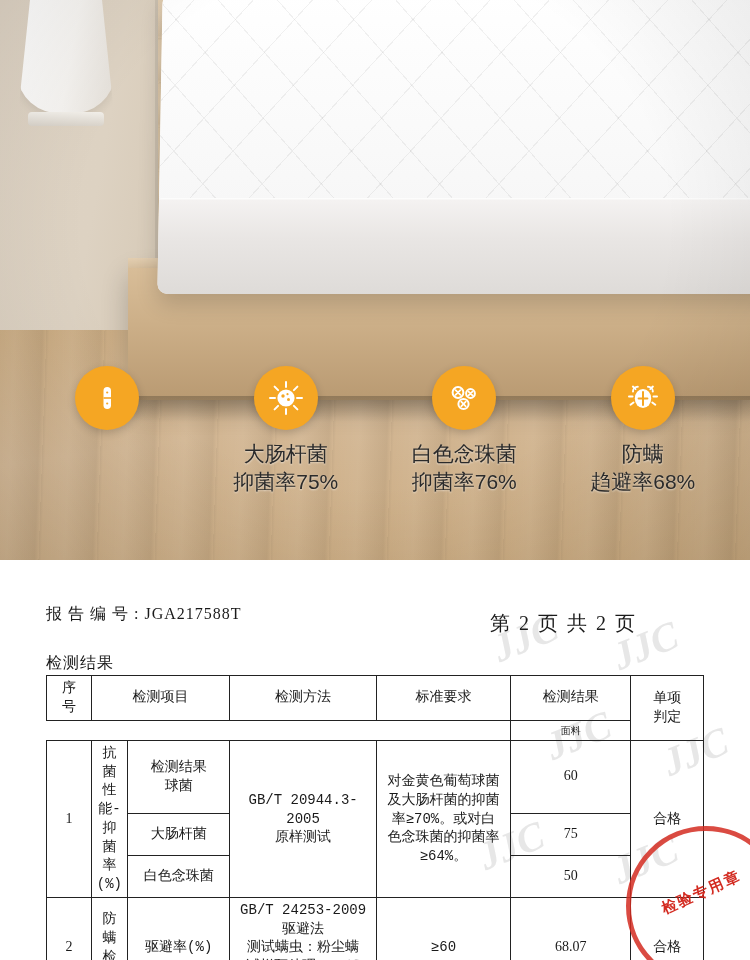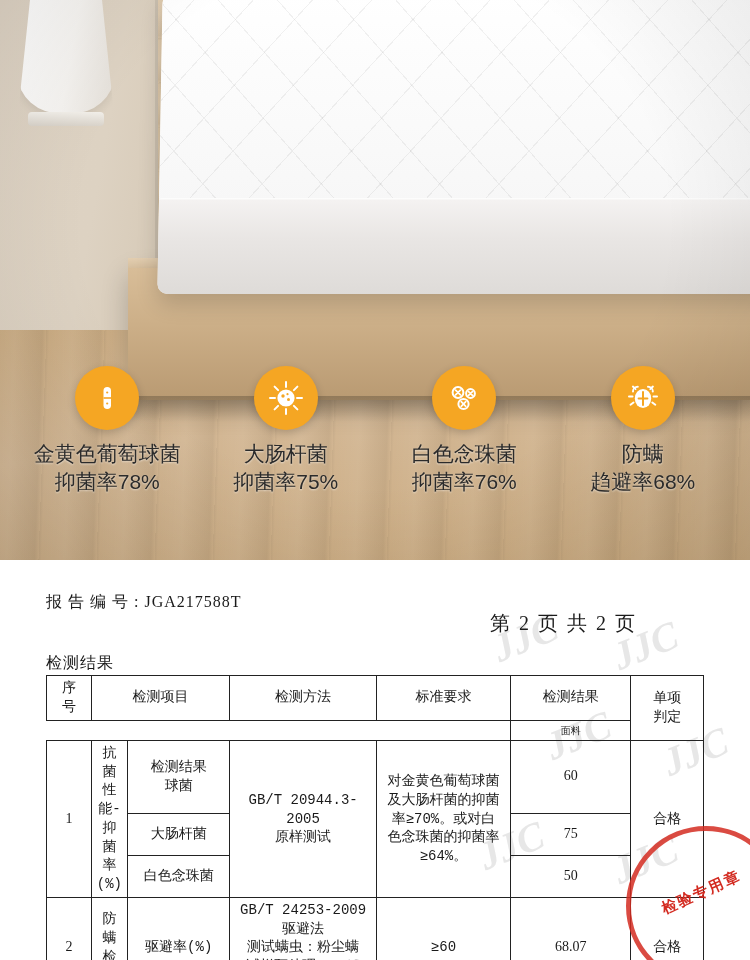--- a/index.html
+++ b/index.html
@@ -199,21 +199,21 @@
   }
   .wm1 { left: 492px; top: 54px; }
   .wm2 { left: 612px; top: 62px; }
   .wm3 { left: 545px; top: 152px; }
   .wm4 { left: 662px; top: 168px; }
   .wm5 { left: 478px; top: 262px; }
   .wm6 { left: 612px; top: 276px; }
 
   .rpt-head {
     position: absolute;
-    left: 46px; top: 28px;
+    left: 46px; top: 40px;
     font-size: 16px;
     line-height: 1.75;
     letter-spacing: 1px;
   }
   .rpt-head .row span.k { display: inline-block; }
   .rpt-pages {
     position: absolute;
     left: 482px; top: 50px;
     font-size: 20px;
     letter-spacing: 2px;
@@ -299,22 +299,20 @@
 
       <div class="feature">
         <div class="feature-badge">
           <svg width="36" height="36" viewBox="0 0 36 36" aria-hidden="true">
             <rect x="14.5" y="7" width="7.5" height="22" rx="3.75" fill="#ffffff"></rect>
             <path d="M14.5 18h7.5" stroke="#f5a623" stroke-width="1.6"></path>
             <circle cx="18.2" cy="12.5" r="1.1" fill="#f5a623"></circle>
             <circle cx="18.2" cy="23.5" r="1.1" fill="#f5a623"></circle>
           </svg>
         </div>
-        <div class="feature-text">金黄色葡萄球菌
-抑菌率78%</div>
       </div>
 
       <div class="feature">
         <div class="feature-badge">
           <svg width="38" height="38" viewBox="0 0 38 38" aria-hidden="true">
             <g stroke="#ffffff" stroke-width="2" stroke-linecap="round">
               <path d="M19 3v5M19 30v5M3 19h5M30 19h5M7.6 7.6l3.5 3.5M26.9 26.9l3.5 3.5M30.4 7.6l-3.5 3.5M11.1 26.9l-3.5 3.5"></path>
             </g>
             <circle cx="19" cy="19" r="8.6" fill="#ffffff"></circle>
             <circle cx="16" cy="17" r="1.7" fill="#f5a623"></circle>

